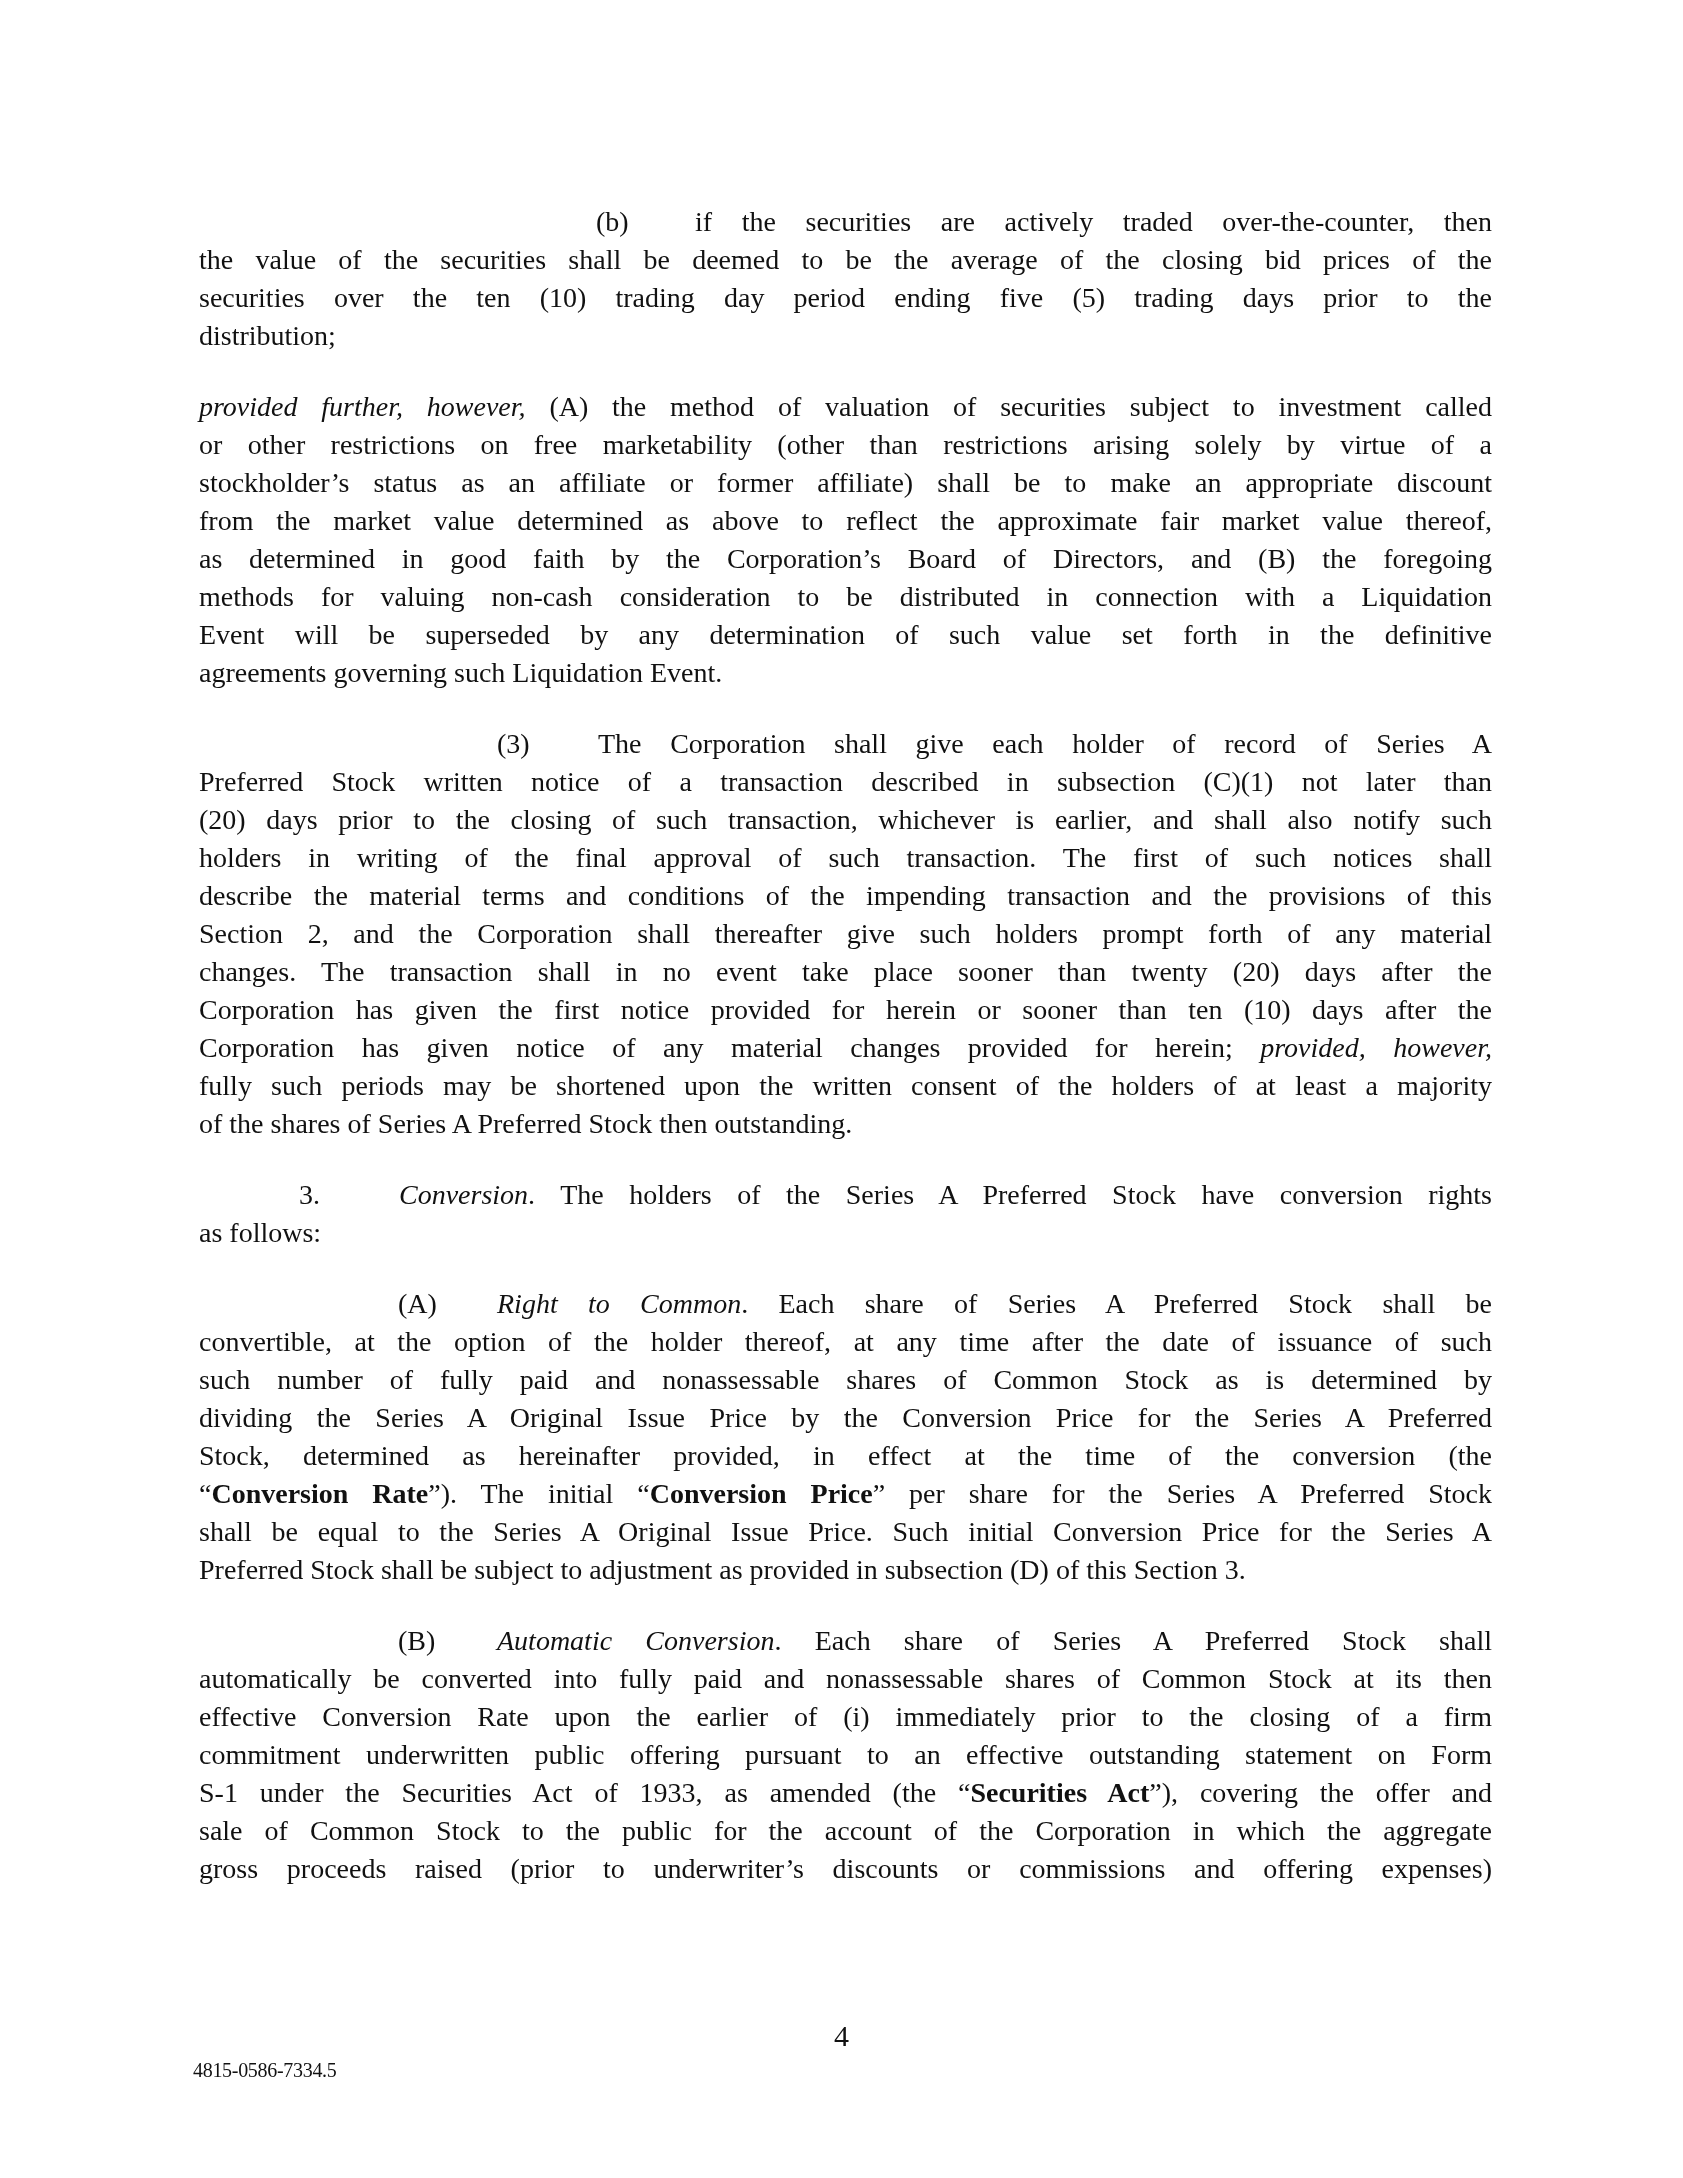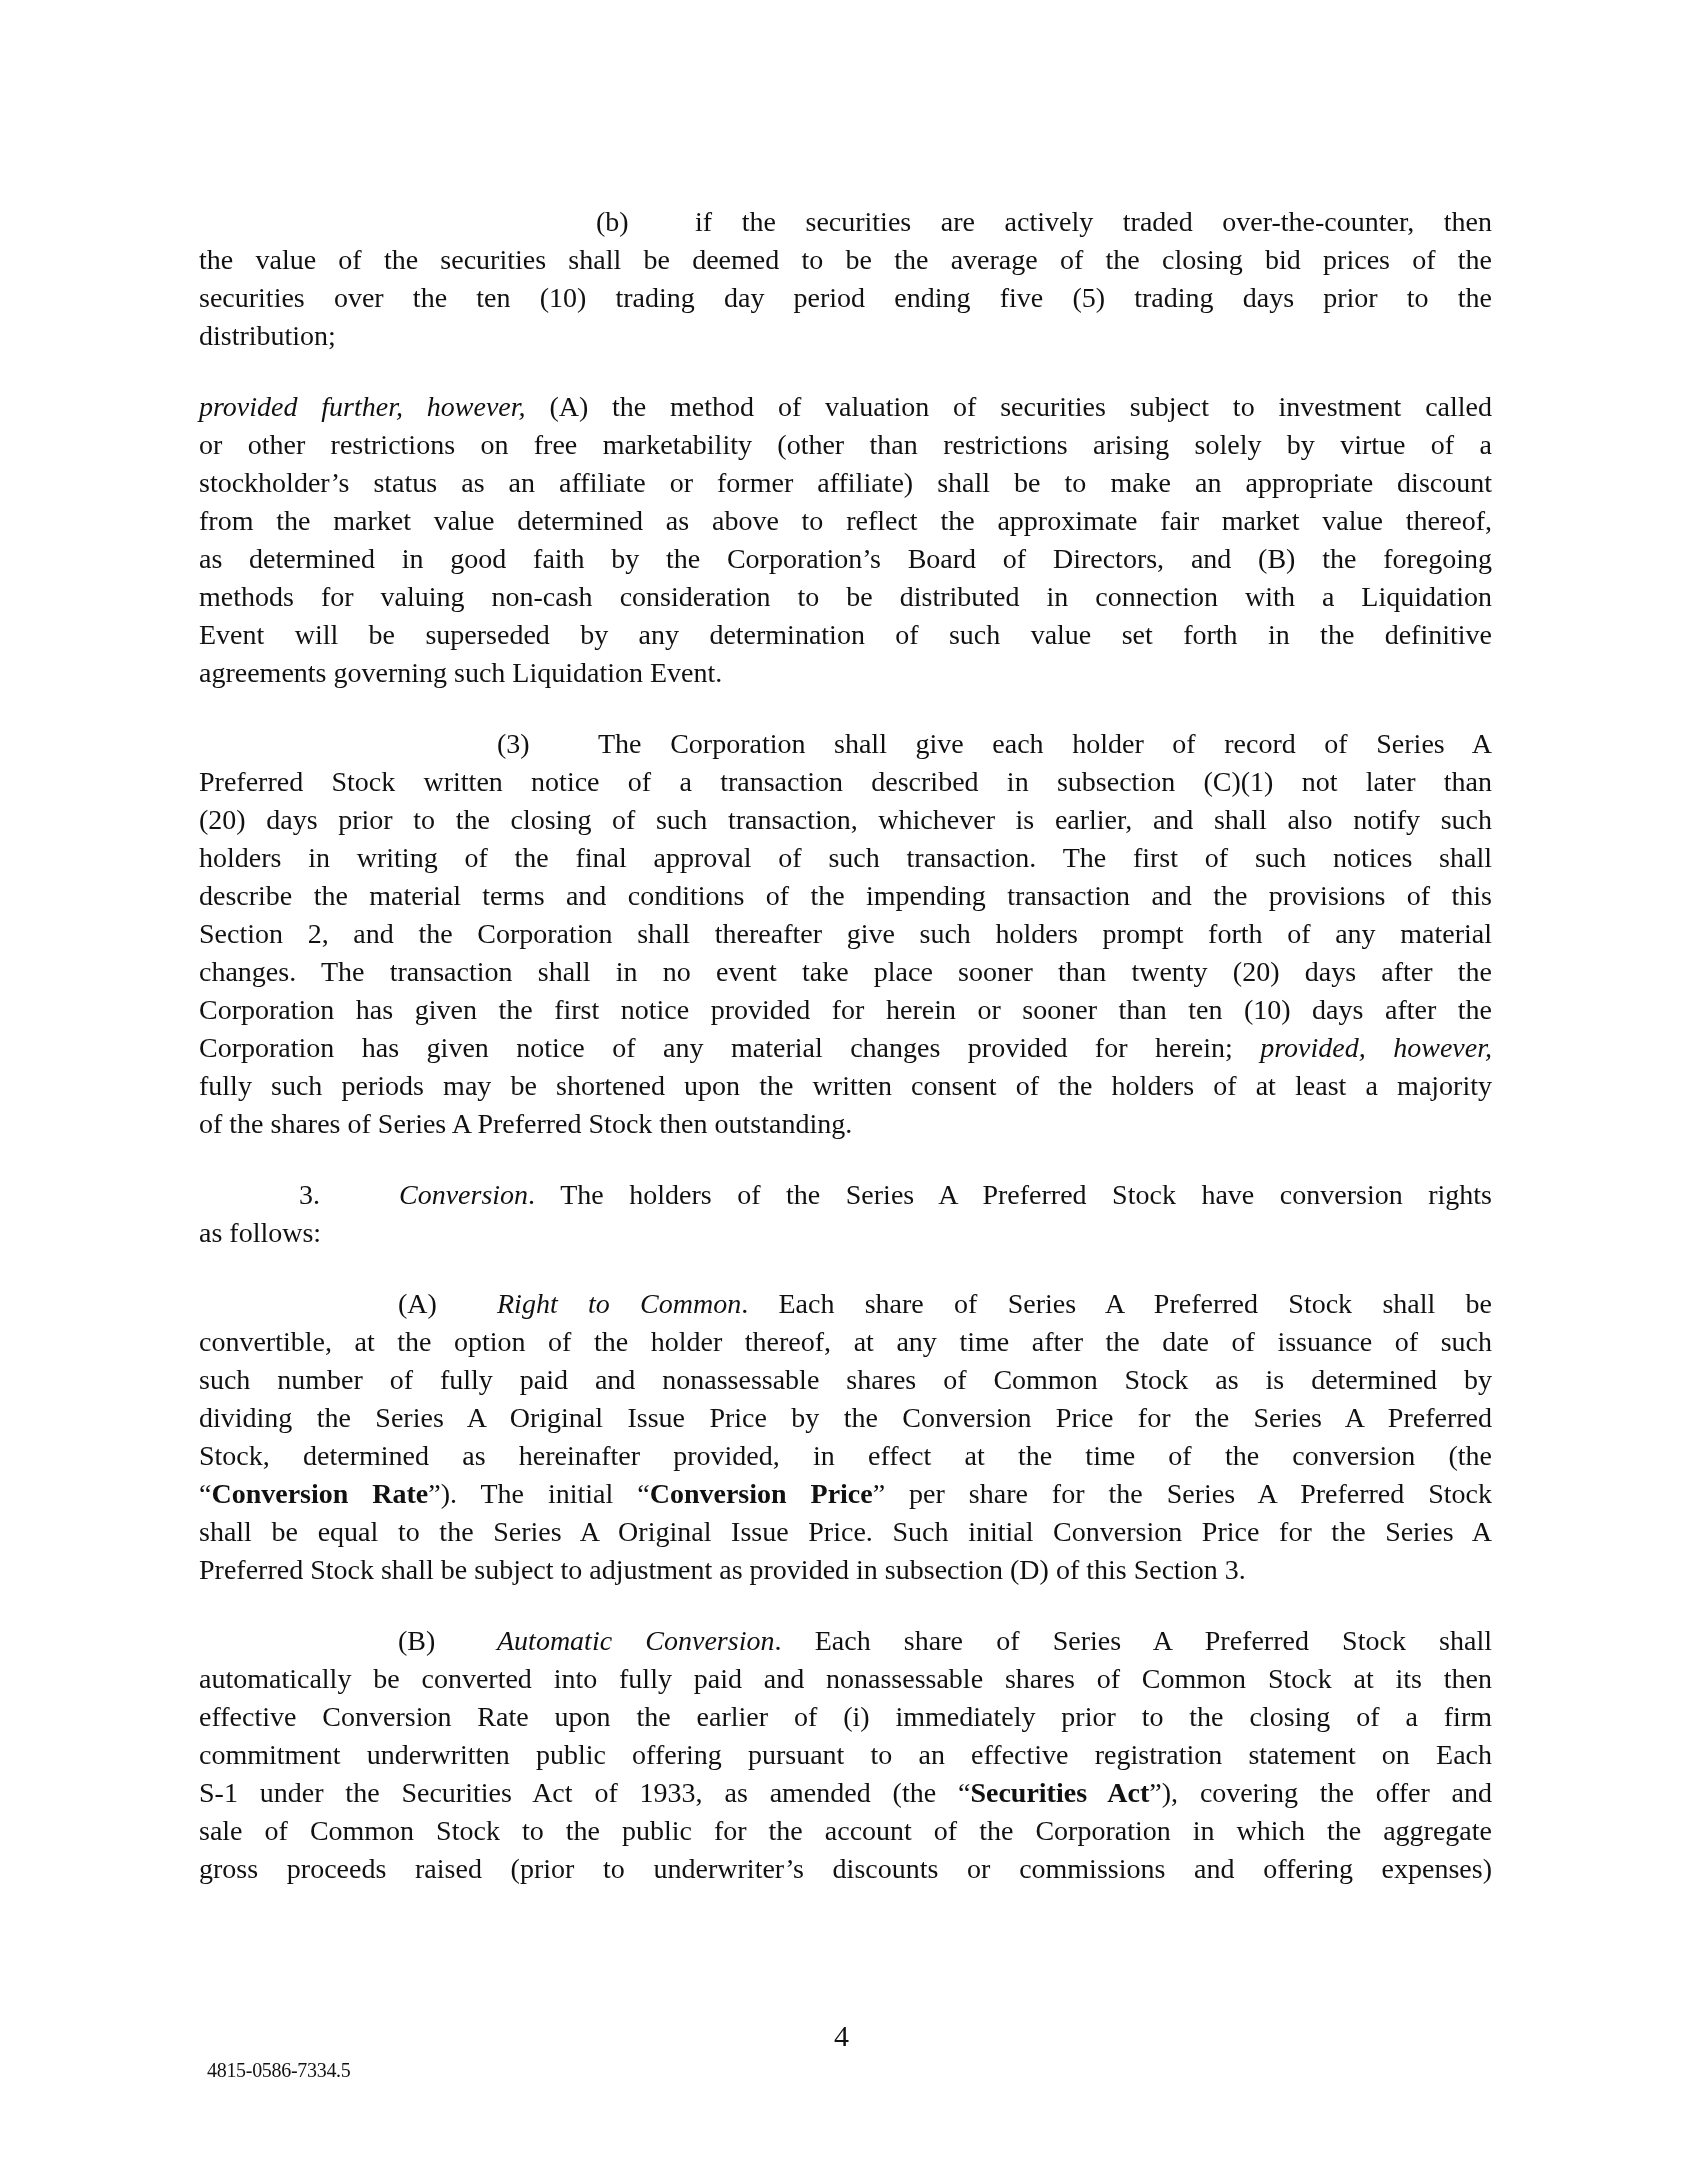--- a/index.html
+++ b/index.html
@@ -23,21 +23,21 @@
   .lead .gap { flex: 0 0 auto; }
   .lead .rest { flex: 1 1 auto; text-align: justify; text-align-last: justify; }
   .num { display: inline-block; }
   em, .it { font-style: italic; }
   strong, .b { font-weight: bold; }
   .page-number {
     position: absolute; left: 0; width: 1683px; top: 2017px;
     text-align: center; font-size: 30px; line-height: 38px;
   }
   .doc-id {
-    position: absolute; left: 207px; top: 2057px;
+    position: absolute; left: 193px; top: 2057px;
     font-size: 20px; line-height: 26px; letter-spacing: -0.3px;
   }
 </style>
 </head>
 <body>
 
 <div class="page">
   <div class="body-text">
 
     <div class="para">
@@ -105,21 +105,21 @@
     </div>
 
     <div class="para">
       <div class="line lead">
         <span class="gap" style="width:199px"></span>
         <span class="num" style="width:99px">(B)</span>
         <span class="rest"><span class="it">Automatic Conversion</span><span>.  Each share of Series A Preferred Stock shall</span></span>
       </div>
       <div class="line">automatically be converted into fully paid and nonassessable shares of Common Stock at its then</div>
       <div class="line">effective Conversion Rate upon the earlier of (i) immediately prior to the closing of a firm</div>
-      <div class="line">commitment underwritten public offering pursuant to an effective registration statement on Each</div>
+      <div class="line">commitment underwritten public offering pursuant to an effective outstanding statement on Form</div>
       <div class="line"><span>S-1 under the Securities Act of 1933, as amended (the “</span><span class="b">Securities Act</span><span>”), covering the offer and</span></div>
       <div class="line">sale of Common Stock to the public for the account of the Corporation in which the aggregate</div>
       <div class="line">gross proceeds raised (prior to underwriter’s discounts or commissions and offering expenses)</div>
     </div>
 
   </div>
 
   <div class="page-number">4</div>
   <div class="doc-id">4815-0586-7334.5</div>
 </div>

